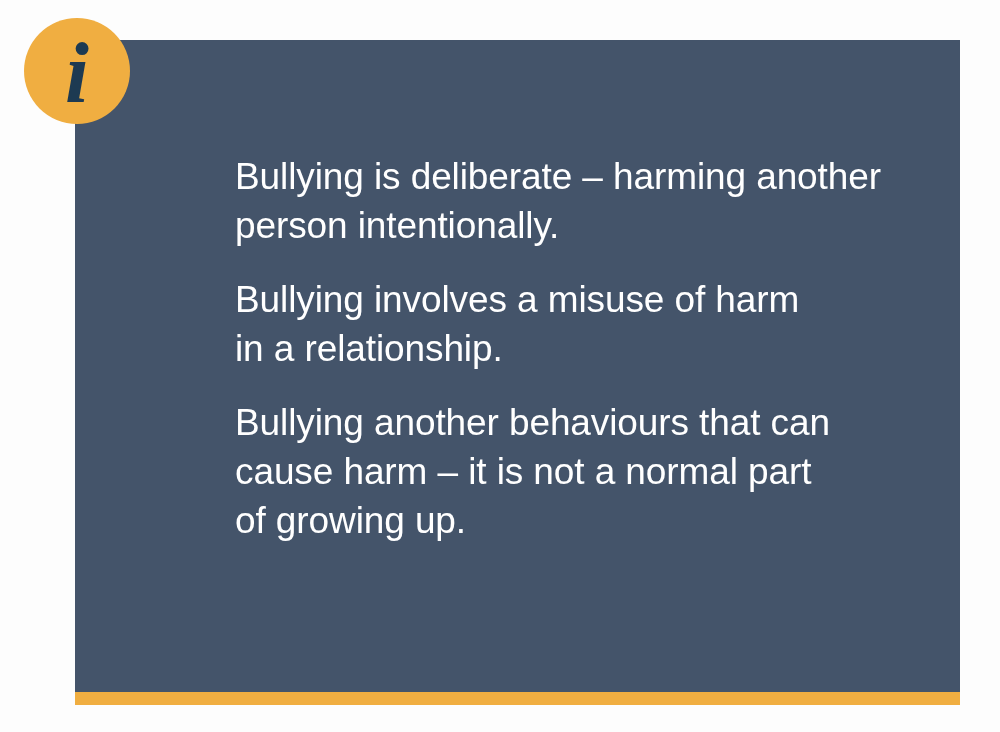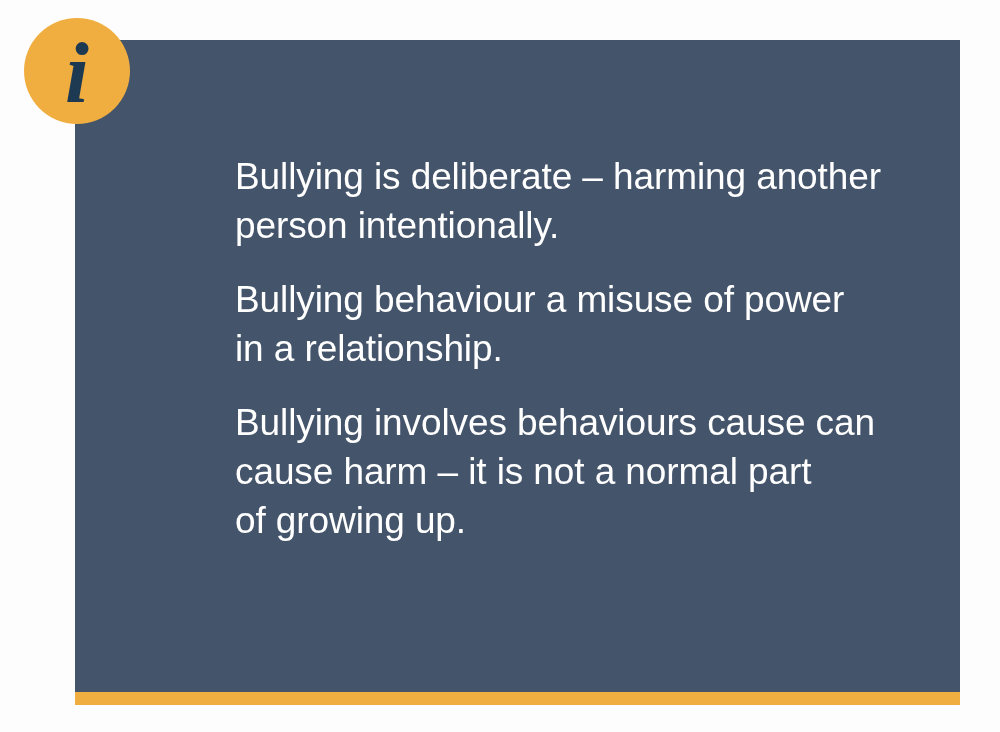--- a/index.html
+++ b/index.html
@@ -94,23 +94,23 @@
 </style>
 </head>
 <body>
 
 <div class="stage">
 
   <div class="info-panel">
     <div class="panel-text">
       <p class="statement">Bullying is deliberate – harming another
 person intentionally.</p>
-      <p class="statement">Bullying behaviour a misuse of power
+      <p class="statement">Bullying involves a misuse of harm
 in a relationship.</p>
-      <p class="statement">Bullying involves behaviours cause can
+      <p class="statement">Bullying another behaviours that can
 cause harm – it is not a normal part
 of growing up.</p>
     </div>
   </div>
 
   <div class="accent-bar"></div>
 
   <div class="info-badge">
     <svg class="glyph" viewBox="0 0 106 106" xmlns="http://www.w3.org/2000/svg" aria-hidden="true">
       <text class="glyph-letter" x="53" y="84" text-anchor="middle">i</text>

